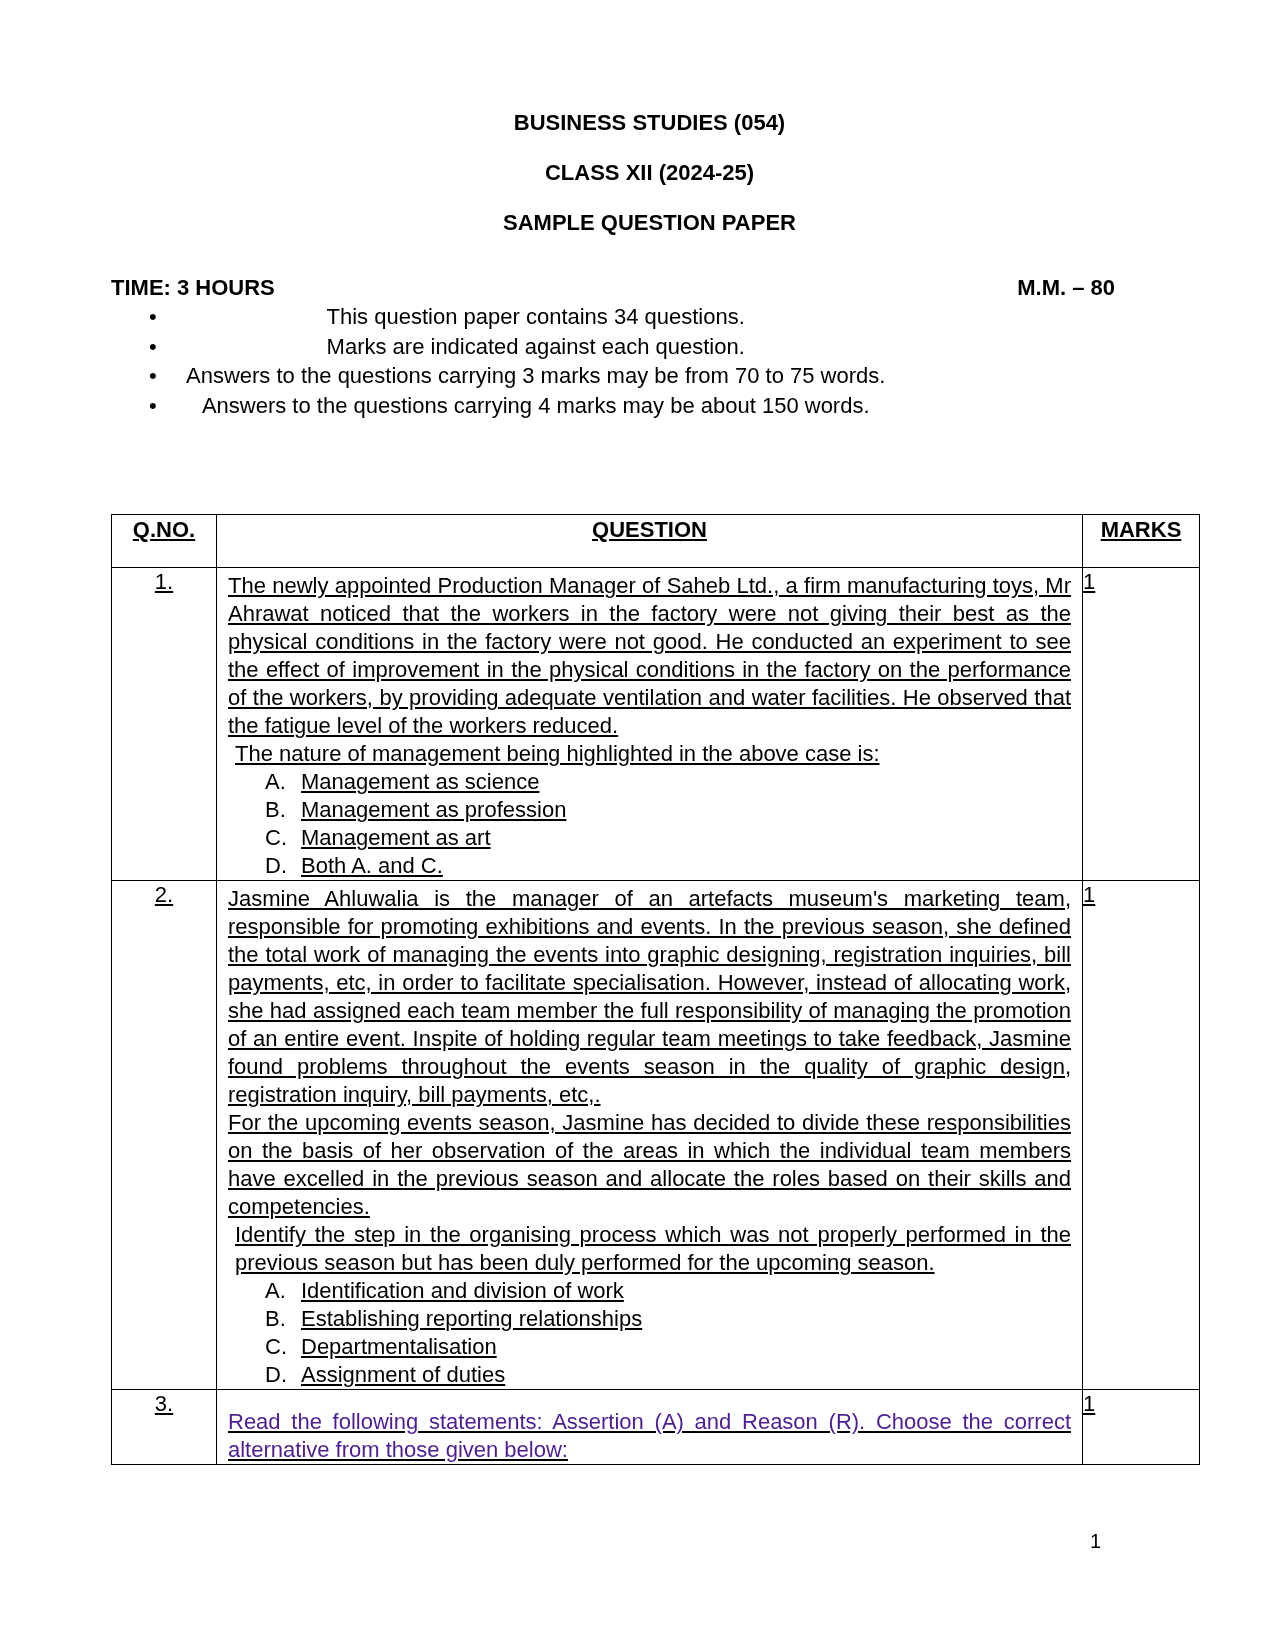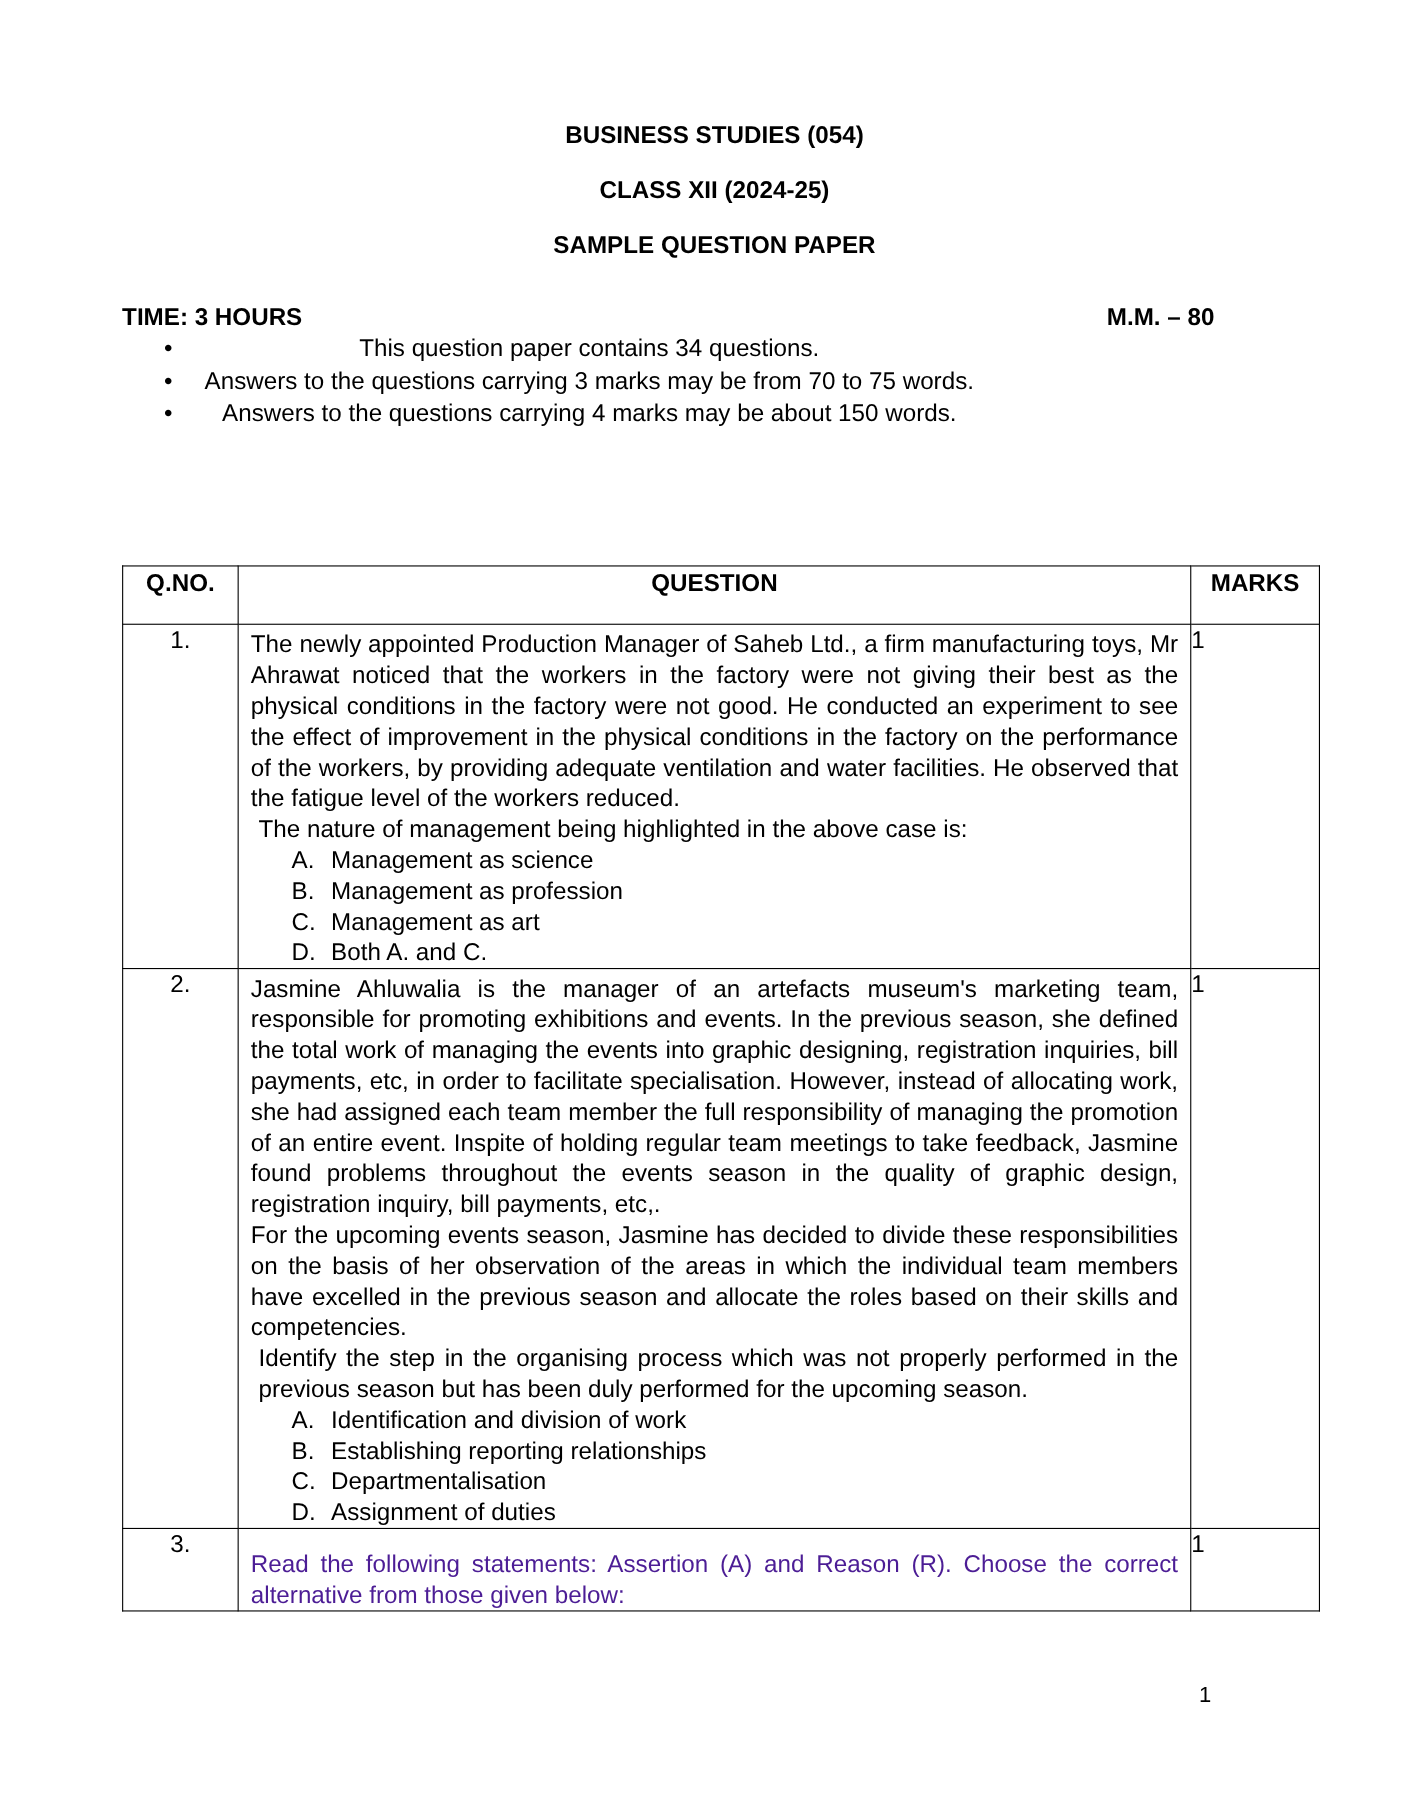--- a/index.html
+++ b/index.html
@@ -2,27 +2,27 @@
 <html><head>
 <meta charset="utf-8">
 <style>
   html, body { margin: 0; padding: 0; background: #ffffff; }
   body { width: 1275px; height: 1651px; position: relative; overflow: hidden;
          font-family: "Liberation Sans", sans-serif; color: #000; }
   .title { position: absolute; left: 0; width: 1275px; text-align: center;
            font-weight: bold; font-size: 22px; margin-left: 12px; }
   .meta-row { position: absolute; top: 275px; left: 111px; width: 1004px;
               font-weight: bold; font-size: 22px; }
-  .meta-row .right { position: absolute; right: 11px; top: 0; margin-left: 12px; }
+  .meta-row .right { position: absolute; right: 0; top: 0; margin-left: 12px; }
   ul.instr { position: absolute; top: 302px; left: 111px; margin: 0; padding: 0 0 0 75px;
              list-style: none; font-size: 22px; line-height: 29.6px; text-align: center; }
   ul.instr li { position: relative; }
   ul.instr li::before { content: "\2022"; position: absolute; left: -37px; top: 0; }
   table.qp { position: absolute; top: 514px; left: 111px; width: 1089px;
-             border-collapse: collapse; font-size: 22px; }
+             border-collapse: collapse; font-size: 22px; text-decoration: underline; }
   table.qp th, table.qp td { border: 1.5px solid #000; vertical-align: top; padding: 0; }
   table.qp th { font-weight: bold; height: 50px; padding-top: 2px; }
   .c-no { width: 104px; text-align: center; }
   .c-q { width: 865px; }
   .c-m { }
   .qtext { padding: 4px 11px 0 11px; text-align: justify; line-height: 28px; }
   .qtext p { margin: 0; }
   .qtext .indent { padding-left: 7px; }
   .opts { margin: 0; padding: 0 0 0 37px; list-style: none; }
   .opts li { line-height: 28px; }
@@ -39,20 +39,21 @@
 <div class="title" style="top:160px;">CLASS XII (2024-25)</div>
 <div class="title" style="top:210px;">SAMPLE QUESTION PAPER</div>
 
 <div class="meta-row">
   <span>TIME: 3 HOURS</span>
   <span class="right">M.M. – 80</span>
 </div>
 
 <ul class="instr">
   <li>This question paper contains 34 questions.</li>
+  <li>Marks are indicated against each question.</li>
   <li>Answers to the questions carrying 3 marks may be from 70 to 75 words.</li>
   <li>Answers to the questions carrying 4 marks may be about 150 words.</li>
 </ul>
 
 <table class="qp">
   <thead>
     <tr>
       <th class="c-no">Q.NO.</th>
       <th class="c-q">QUESTION</th>
       <th class="c-m">MARKS</th>

